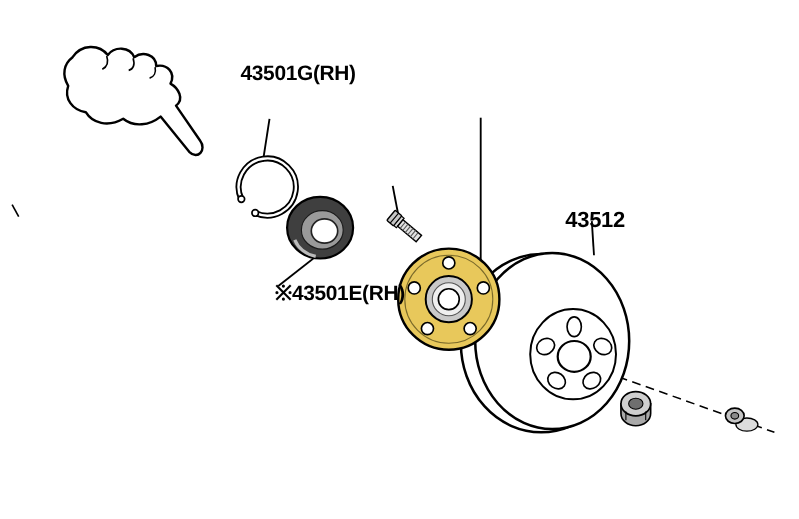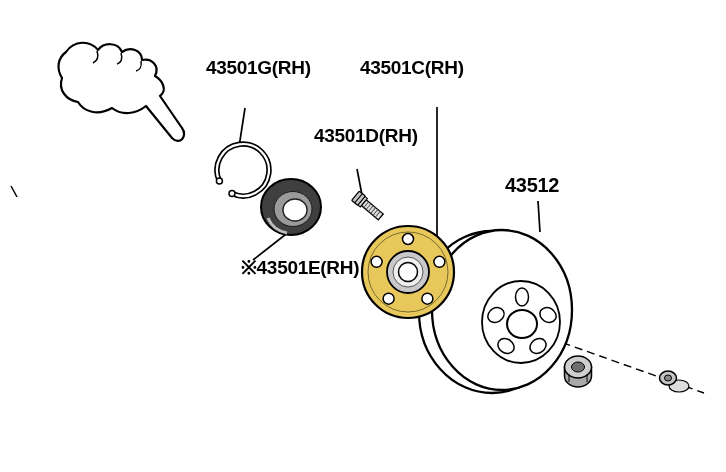--- a/index.html
+++ b/index.html
@@ -20,20 +20,21 @@
     left: 0;
     top: 0;
   }
   .part-label {
     position: absolute;
     color: #000000;
     font-weight: 700;
     font-size: 19px;
     line-height: 21px;
     letter-spacing: -0.3px;
+    text-align: center;
     white-space: nowrap;
   }
   .part-label.left-align { text-align: left; }
   .part-label .lbl-line { display: block; }
   .disc-size { font-size: 20px; }
 </style>
 </head>
 <body>
 
 <div id="stage">
@@ -139,28 +140,26 @@
       <ellipse cx="668" cy="378" rx="8.5" ry="7" fill="#c4c4c4" stroke="#000000" stroke-width="1.5"></ellipse>
       <ellipse cx="668" cy="378" rx="3.5" ry="3" fill="#8a8a8a" stroke="#000000" stroke-width="1"></ellipse>
     </g>
   </svg>
 
   <div class="part-label" style="left:206px; top:57px; width:130px;">
     <span class="lbl-line">43501G(RH)</span>
   </div>
 
   <div class="part-label" style="left:360px; top:57px; width:130px;">
-    <span class="lbl-line">43501C(RH)</span>
   </div>
 
   <div class="part-label" style="left:314px; top:125px; width:126px;">
-    <span class="lbl-line">43501D(RH)</span>
   </div>
 
-  <div class="part-label disc-size" style="left:505px; top:175px; width:72px;">
+  <div class="part-label disc-size" style="left:505px; top:190px; width:72px;">
     <span class="lbl-line">43512</span>
   </div>
 
-  <div class="part-label left-align" style="left:241px; top:257px; width:152px;">
+  <div class="part-label left-align" style="left:216px; top:257px; width:152px;text-align:right;">
     <span class="lbl-line">※43501E(RH)</span>
   </div>
 
 </div>
 
 </body></html>

